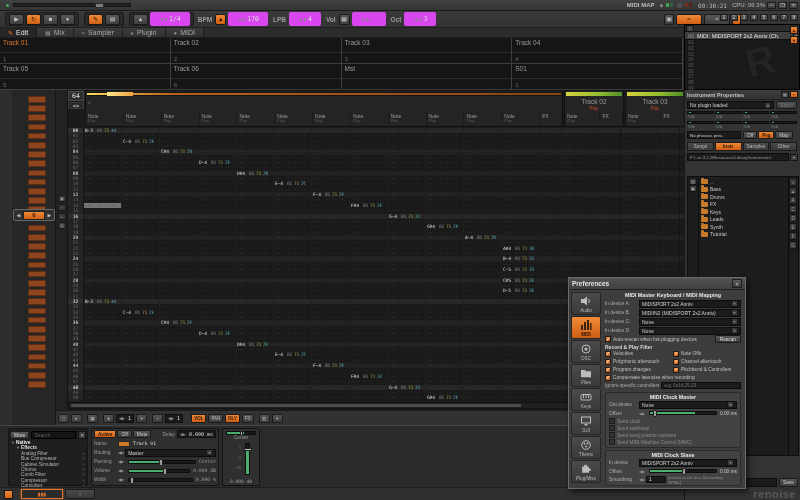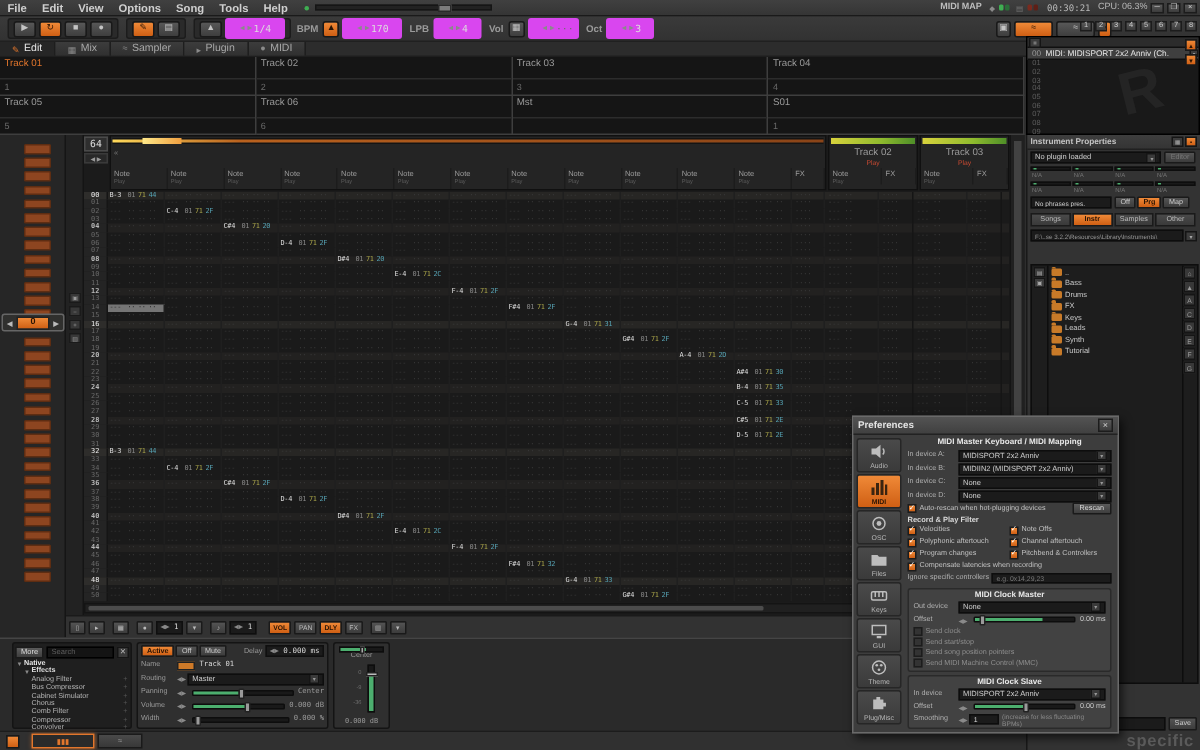--- a/index.html
+++ b/index.html
@@ -47,21 +47,21 @@
   #instbox{left:684px;top:24px;width:116px;height:66px;background:#191919;border:1px solid #000;}
   #instbox .selrow{display:flex;height:8px;background:#3f3f3f;border-bottom:1px solid #101010;align-items:center;}
   #instbox .selrow .inum{width:12px;font-size:5.5px;color:#999;text-align:center;}
   #instbox .selrow .iname{font-size:5.5px;color:#e6e6e6;white-space:nowrap;overflow:hidden;flex:1;}
   .islot{height:5.7px;display:flex;align-items:center;}
   .islot span{width:12px;font-size:5px;color:#5e5e5e;text-align:center;line-height:1;}
   #rlogo{position:absolute;right:24px;top:14px;font-size:40px;font-weight:bold;color:#242424;transform:rotate(-14deg);}
   .updn{position:absolute;right:1px;width:8px;height:8px;background:linear-gradient(#f08a38,#cf5f14);
         border:1px solid #191919;color:#2a1404;font-size:4px;display:flex;align-items:center;justify-content:center;}
   
-  #patreg{left:0;top:90px;width:683px;height:335px;background:#1b1b1b;}
+  #patreg{left:12px;top:90px;width:683px;height:335px;background:#1b1b1b;}
   #seqstrip{left:0;top:0;width:44px;height:335px;background:#262626;border-right:1px solid #151515;}
   .seqsq{position:absolute;left:16px;width:18px;height:6.5px;background:#8d4520;border:1px solid #5e2d12;border-radius:1px;}
   #seqwidget{left:1px;top:119px;width:42px;height:12px;display:flex;align-items:center;background:#30302e;
              border:1px solid #666;border-radius:2px;z-index:3;}
   #seqwidget .sw{font-size:5px;color:#bbb;width:9px;text-align:center;}
   #seqwidget .cur{flex:1;height:9px;background:linear-gradient(#f08a38,#cf5f14);border:1px solid #222;
                   color:#2a1404;font-size:6px;font-weight:bold;display:flex;align-items:center;justify-content:center;}
   #lstrip{left:44px;top:0;width:12px;height:335px;background:#222;border-right:1px solid #141414;}
   .lsico{position:absolute;left:2px;width:8px;height:7px;background:#383838;border:1px solid #1a1a1a;
          color:#999;font-size:4px;display:flex;align-items:center;justify-content:center;}
@@ -200,29 +200,20 @@
   .grpline .gl{width:30px;}
   .inpt{background:#1b1b1b;border:1px solid #0d0d0d;height:7px;display:flex;align-items:center;
         padding:0 2px;color:#777;font-size:4.6px;}
 </style>
 </head>
 <body>
 
 <div id="root">
 
   <div id="menubar" class="abs">
-    <div id="menu-items" class="row">
-        <div class="mitem">File</div>
-        <div class="mitem">Edit</div>
-        <div class="mitem">View</div>
-        <div class="mitem">Options</div>
-        <div class="mitem">Song</div>
-        <div class="mitem">Tools</div>
-        <div class="mitem">Help</div>
-      </div>
     <div style="width:3px;height:3px;border-radius:50%;background:#3fae52;margin-left:6px;"></div>
     <div style="position:relative;width:118px;height:4px;background:#222;border:1px solid #151515;margin-left:4px;">
       <div style="position:absolute;left:70%;top:-1px;width:9px;height:5px;background:#7c7c7c;border:1px solid #2a2a2a;"></div>
     </div>
     <div style="margin-left:auto" class="row">
       <span style="font-size:6px;color:#bdbdbd;font-weight:bold;">MIDI MAP</span>
       <span style="color:#8a8a8a;font-size:5px;margin-left:5px;">◆</span>
       <span class="row" style="margin-left:3px;">
           <i class="led" style="background:#3fae52"></i>
           <i class="led" style="background:#2a6e38"></i>
@@ -1863,21 +1854,21 @@
           <div class="qlet">D</div>
           <div class="qlet">E</div>
           <div class="qlet">F</div>
           <div class="qlet">G</div>
         </div>
     </div>
     <div id="savebar">
       <div class="ddl" style="flex:1;height:9px;"></div>
       <div class="chip" style="margin-left:2px;height:9px;">Save</div>
     </div>
-    <div id="watermark">specific</div>
+    <div id="watermark">renoise</div>
   </div>
 
   <div id="prefs" class="abs">
     <div class="title">
       <span class="tt">Preferences</span>
       <span class="winbtn" style="width:10px;height:9px;font-size:6px;">×</span>
     </div>
     <div id="pbody">
       <div id="psidebar">
           <div class="pside">

